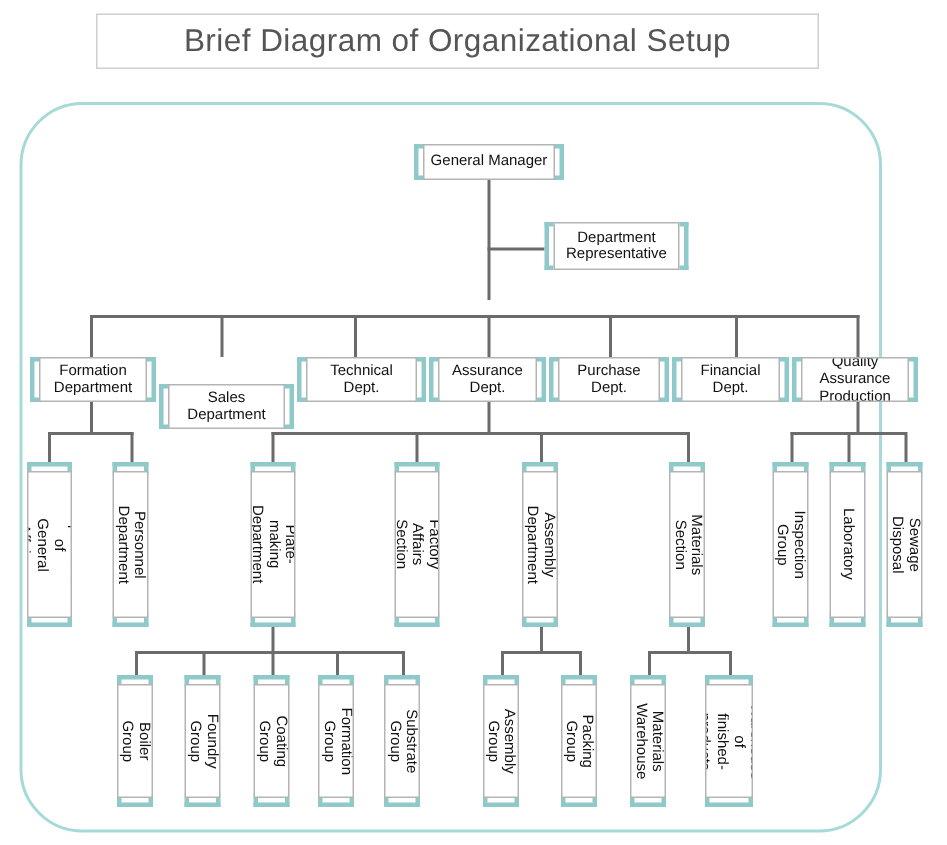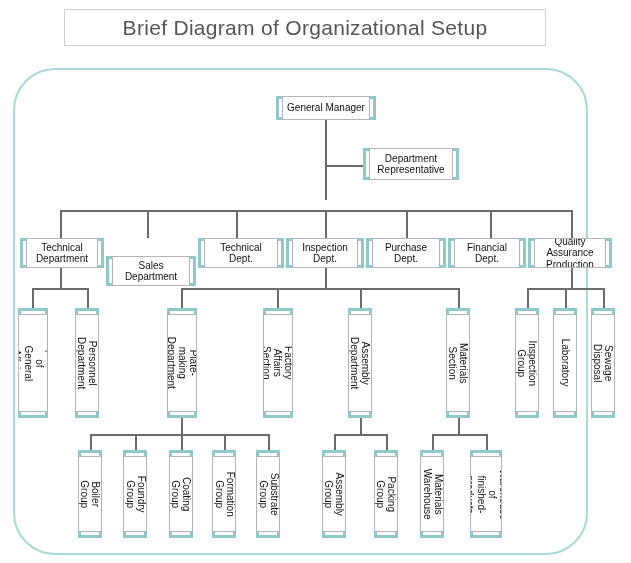--- a/index.html
+++ b/index.html
@@ -170,21 +170,21 @@
     <div class="box">
         <span class="lbl">Department
 Representative</span>
       </div>
   </div>
 
   <div class="node" style="left:20px;top:238px;width:84px;height:30px;">
     <span class="bk l"></span>
     <span class="bk r"></span>
     <div class="box">
-        <span class="lbl">Technical
+        <span class="lbl">Formation
 Department</span>
       </div>
   </div>
   <div class="node" style="left:106px;top:256px;width:90px;height:30px;">
     <span class="bk l"></span>
     <span class="bk r"></span>
     <div class="box">
         <span class="lbl">Sales Department</span>
       </div>
   </div>
@@ -192,21 +192,21 @@
     <span class="bk l"></span>
     <span class="bk r"></span>
     <div class="box">
         <span class="lbl">Technical Dept.</span>
       </div>
   </div>
   <div class="node" style="left:286px;top:238px;width:78px;height:30px;">
     <span class="bk l"></span>
     <span class="bk r"></span>
     <div class="box">
-        <span class="lbl">Inspection Dept.</span>
+        <span class="lbl">Assurance Dept.</span>
       </div>
   </div>
   <div class="node" style="left:448px;top:238px;width:78px;height:30px;">
     <span class="bk l"></span>
     <span class="bk r"></span>
     <div class="box">
         <span class="lbl">Financial Dept.</span>
       </div>
   </div>
   <div class="node" style="left:366px;top:238px;width:80px;height:30px;">

